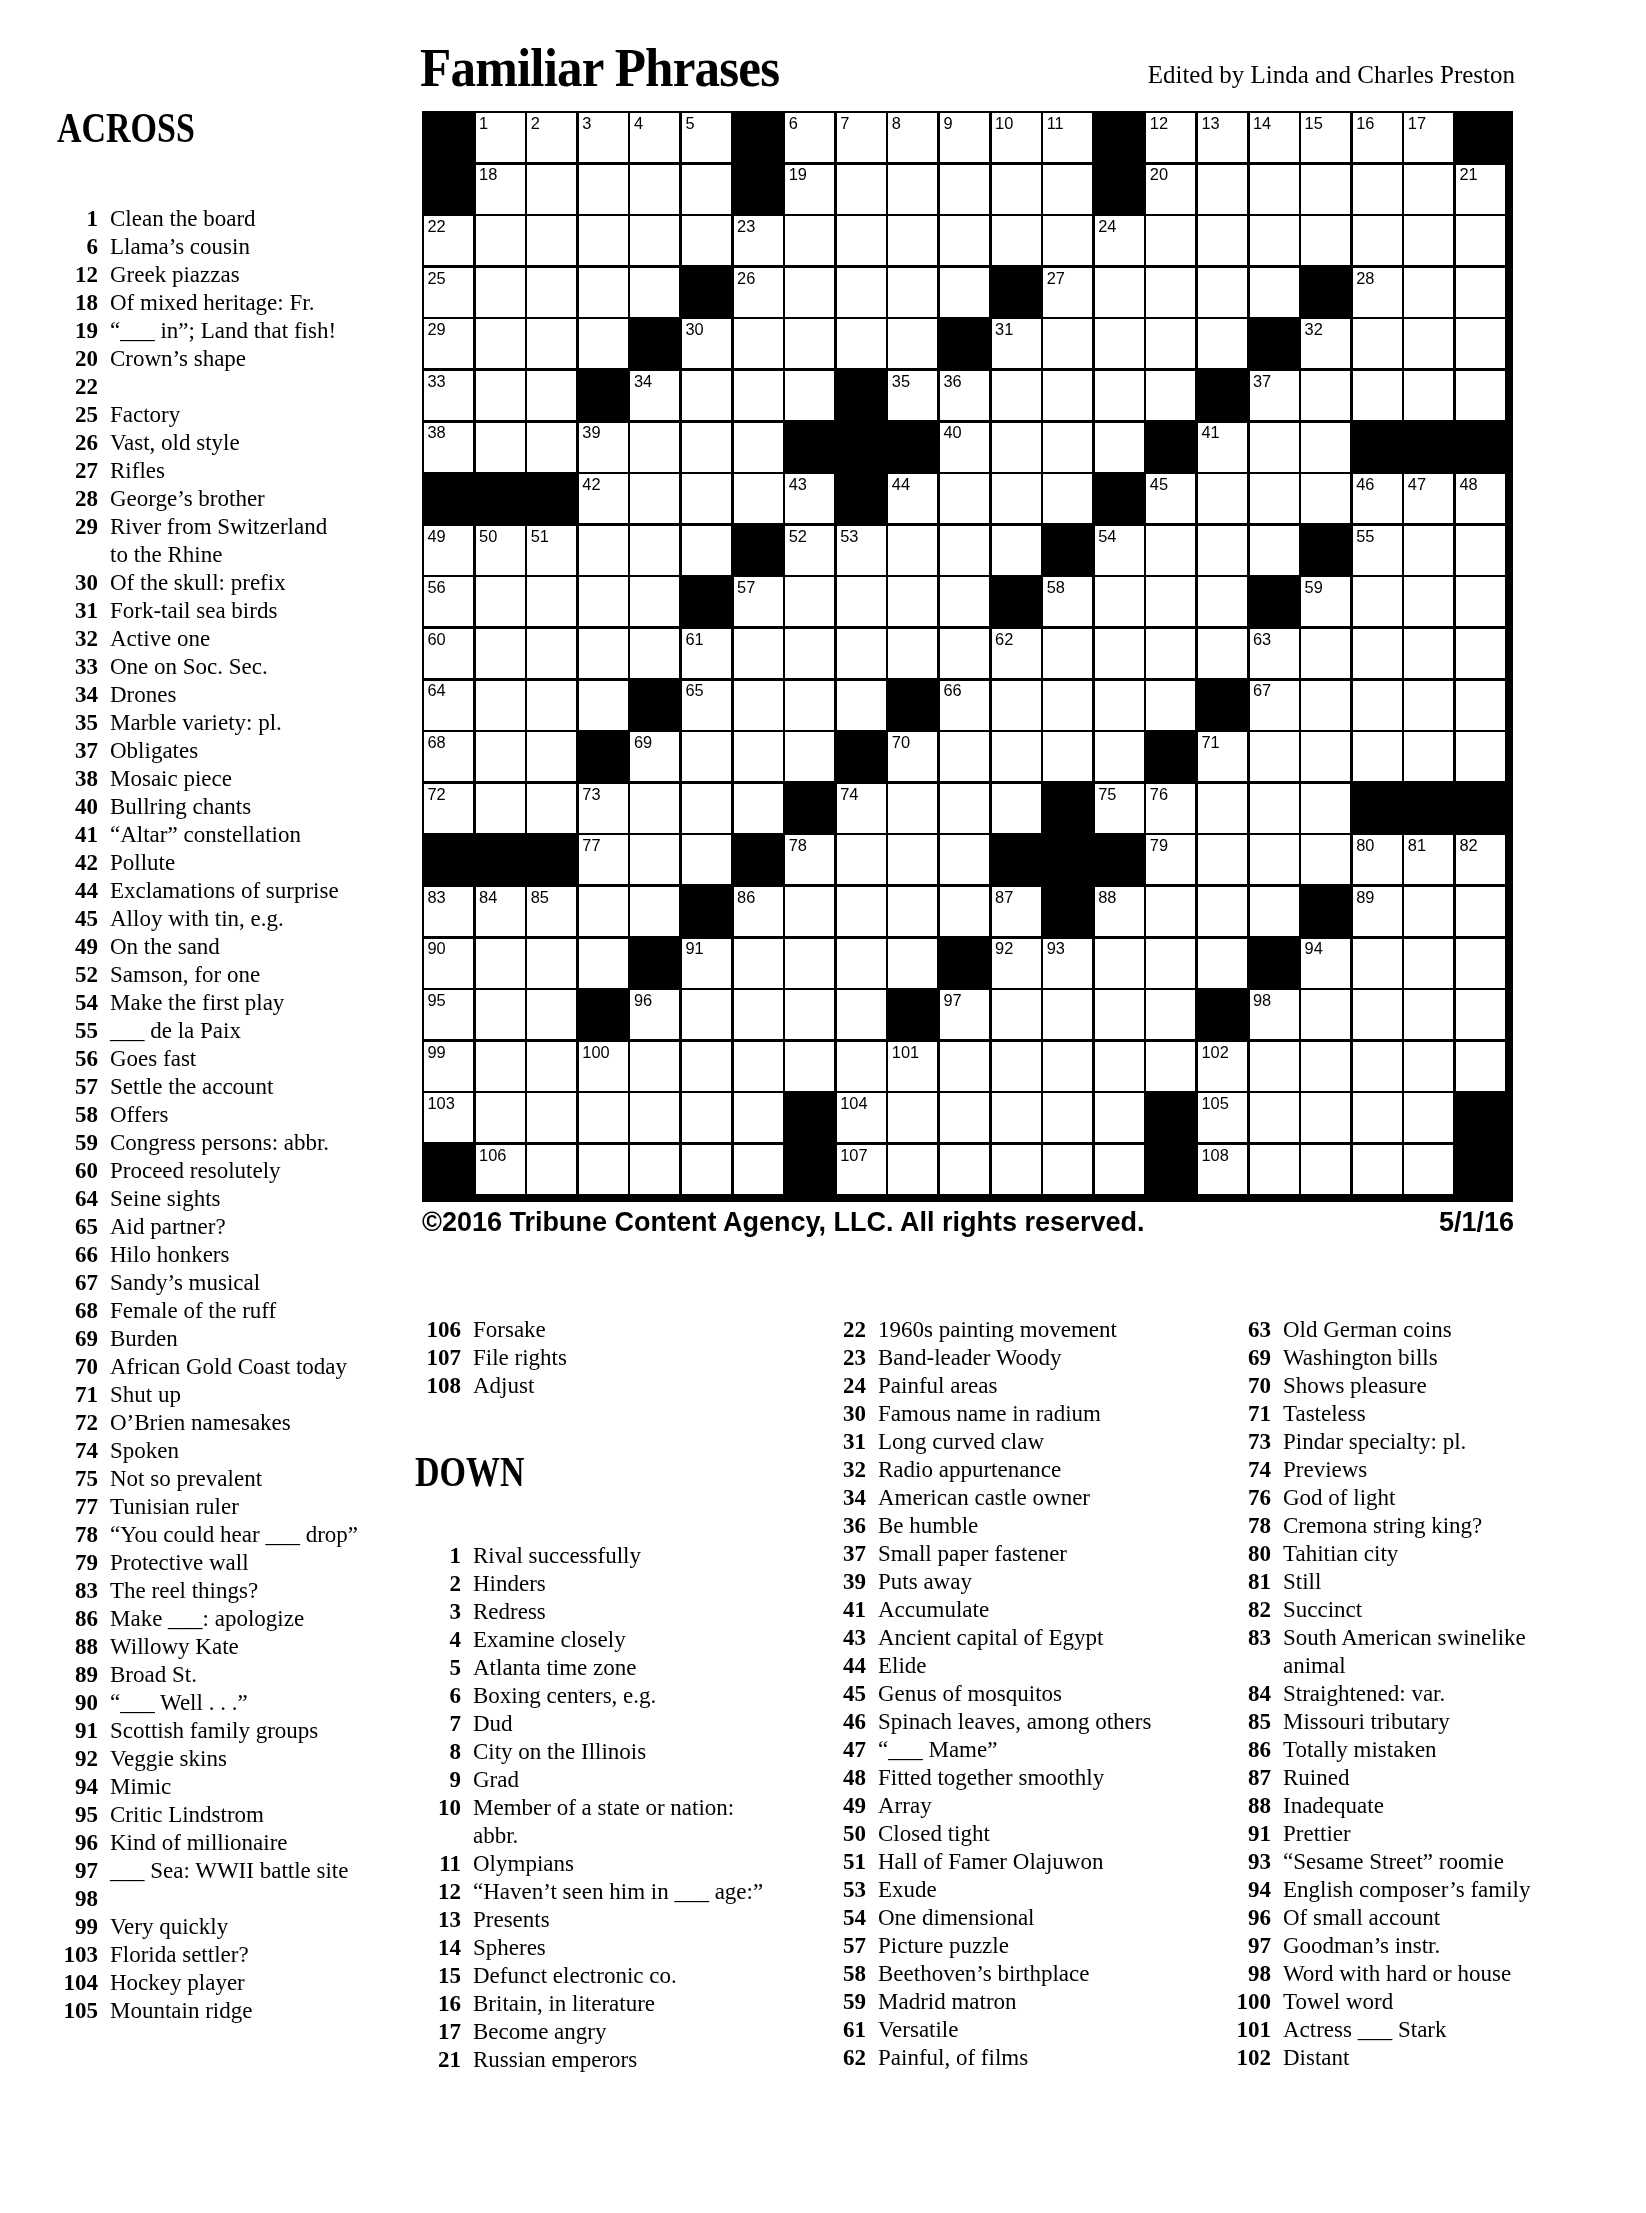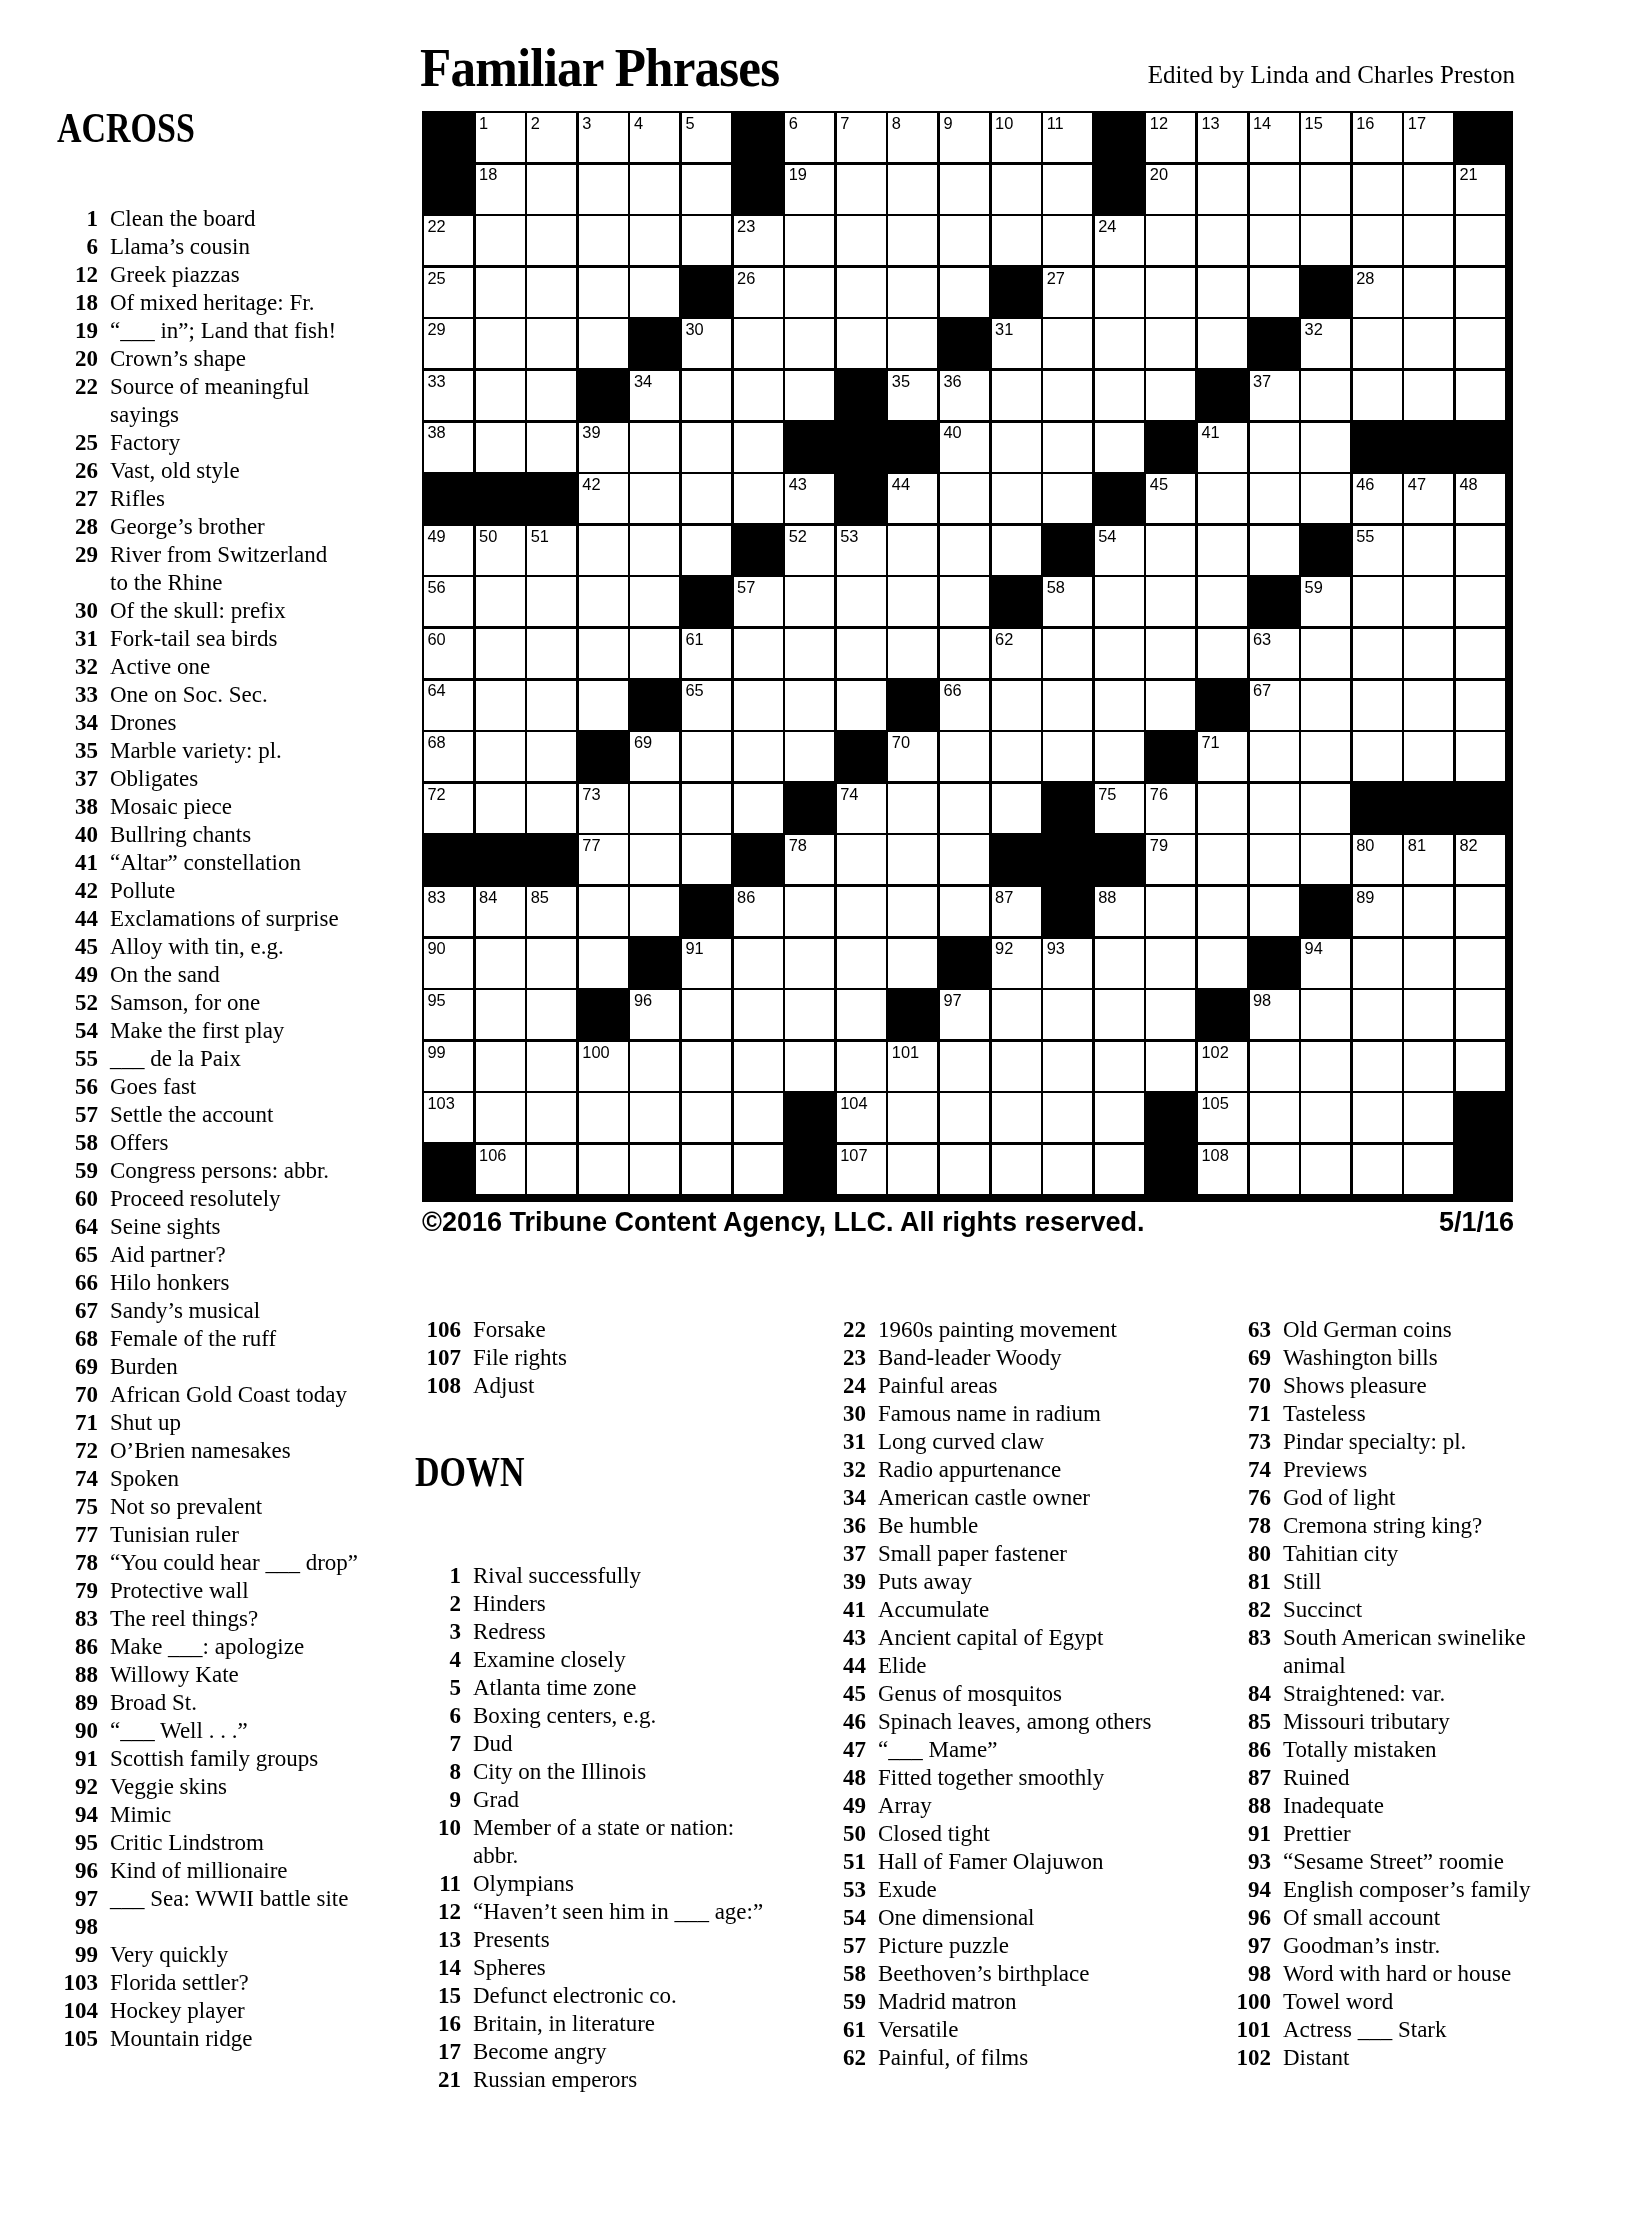--- a/index.html
+++ b/index.html
@@ -25,21 +25,21 @@
   .cnum{flex:none;text-align:right;font-weight:bold;}
   .ctxt{margin-left:12px;flex:1;white-space:pre-wrap;}
   .across-col .cnum{width:41px;}
   .bcol{top:1316px;}
   .bcol-a{left:415px;width:389px;}
   .bcol-a .cnum{width:46px;}
   .bcol-b{left:836px;width:389px;}
   .bcol-b .cnum{width:30px;}
   .bcol-c{left:1225px;width:406px;}
   .bcol-c .cnum{width:46px;}
-  .down-head{margin-top:54px;margin-bottom:72px;}
+  .down-head{margin-top:54px;margin-bottom:52px;}
   .grid{
     left:422px;top:111px;
     display:grid;grid-template-columns:repeat(21,49px);grid-auto-rows:49px;
     gap:2.6px;background:#000;border:2.6px solid #000;width:1087px;height:1087px;
   }
   .cell{background:#fff;position:relative;}
   .cell.black{background:#000;}
   .gnum{
     position:absolute;top:0.9px;left:3.5px;font-family:"Liberation Sans",sans-serif;
     font-size:16.4px;line-height:18px;
@@ -77,22 +77,20 @@
       <div class="clue">
         <span class="cnum">19</span>
         <span class="ctxt">“___ in”; Land that fish!</span>
       </div>
       <div class="clue">
         <span class="cnum">20</span>
         <span class="ctxt">Crown’s shape</span>
       </div>
       <div class="clue">
         <span class="cnum">22</span>
-        <span class="ctxt">Source of meaningful
-sayings</span>
       </div>
       <div class="clue">
         <span class="cnum">25</span>
         <span class="ctxt">Factory</span>
       </div>
       <div class="clue">
         <span class="cnum">26</span>
         <span class="ctxt">Vast, old style</span>
       </div>
       <div class="clue">

